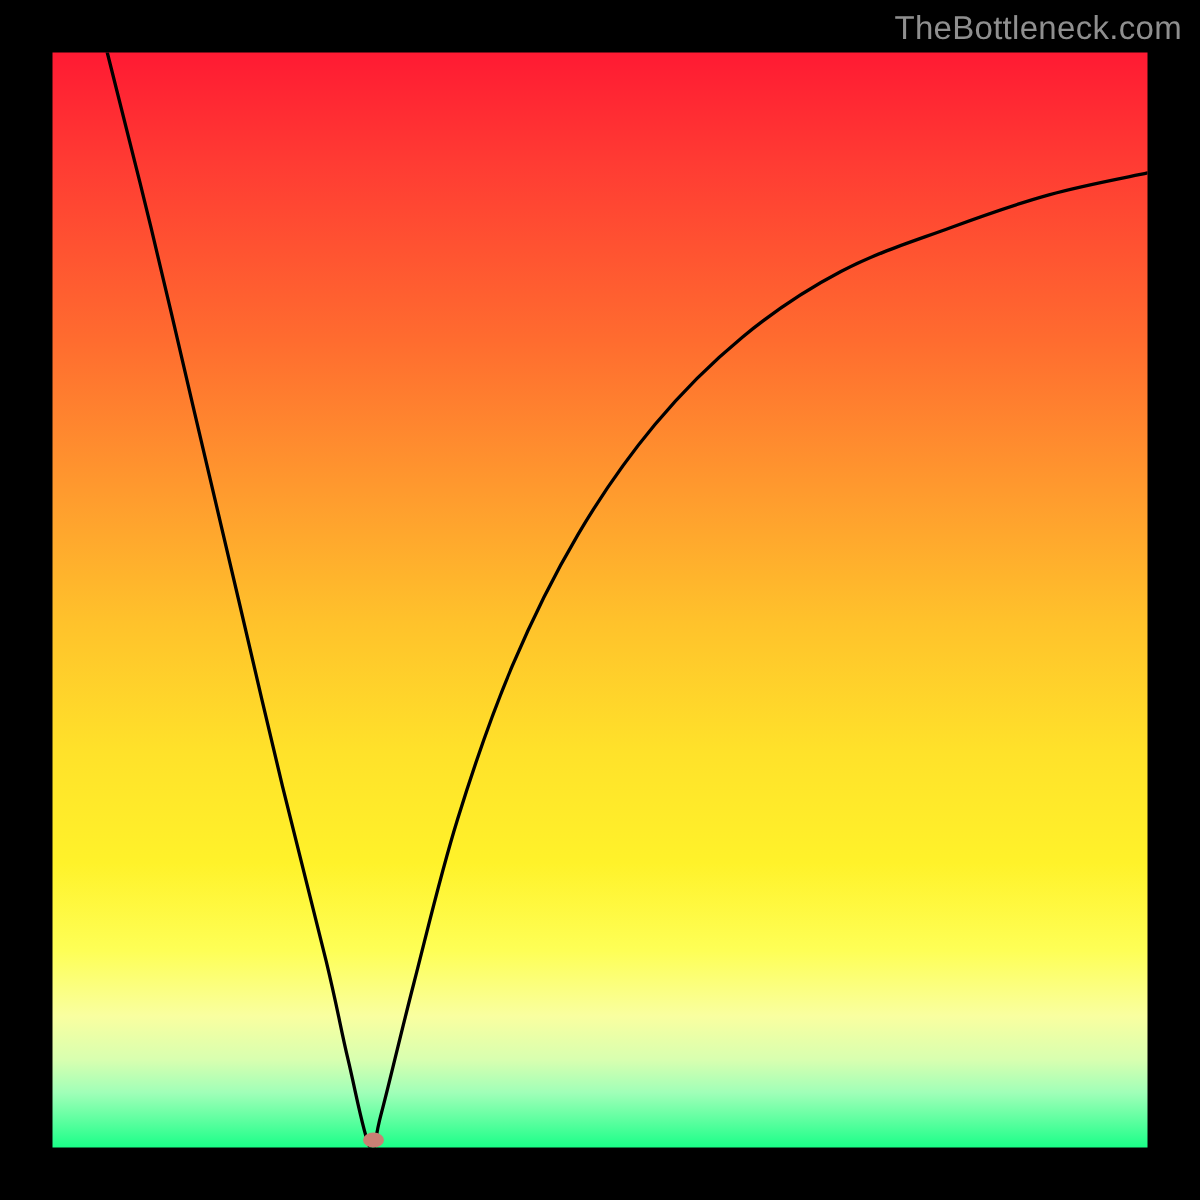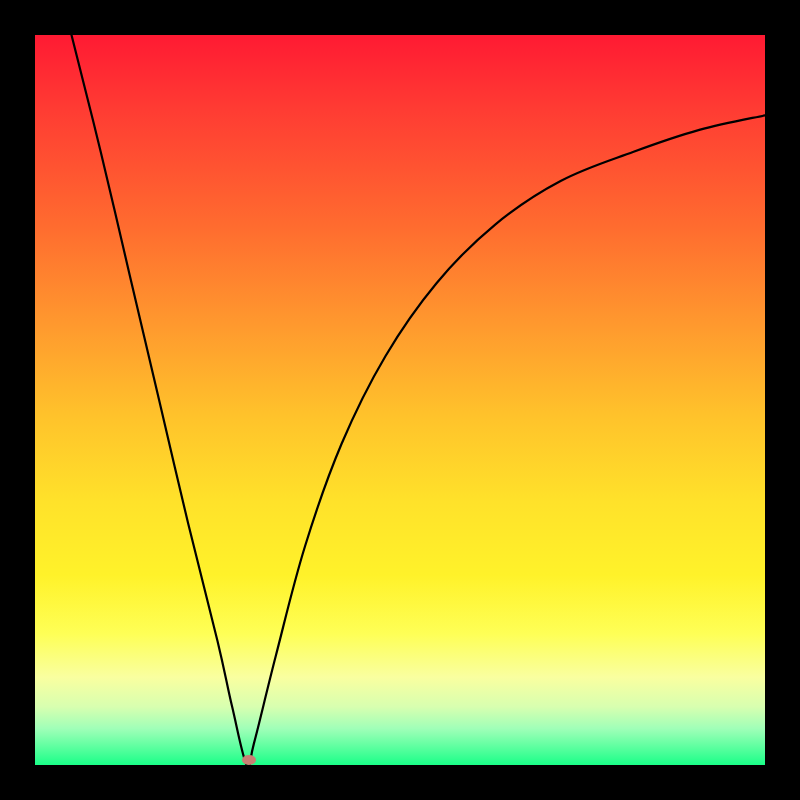--- a/index.html
+++ b/index.html
@@ -63,20 +63,21 @@
     color: #8f8f8f;
     font-size: 22px;
     letter-spacing: 0.2px;
     font-weight: 400;
   }
 </style>
 </head>
 <body>
 
 <div class="wrap">
+  <div class="watermark">TheBottleneck.com</div>
 
   <div class="plot">
     <svg class="curve-svg" viewBox="0 0 730 730" preserveAspectRatio="none">
       <path id="curve-path" d="M 36.5 0.0 C 41.8 21.0, 55.2 73.4, 65.7 116.8 C 76.2 160.2, 84.4 196.2, 94.9 240.9 C 105.4 285.6, 113.6 320.3, 124.1 365.0 C 134.6 409.7, 142.8 445.7, 153.3 489.1 C 163.8 532.5, 174.6 573.0, 182.5 605.9 C 190.4 638.8, 191.8 649.3, 197.1 671.6 C 202.4 693.9, 207.8 723.4, 211.7 730.0 C 215.6 736.6, 213.7 727.8, 219.0 708.1 C 224.3 688.4, 231.7 656.0, 240.9 620.5 C 250.1 585.0, 258.3 549.1, 270.1 511.0 C 281.9 472.9, 292.1 443.0, 306.6 408.8 C 321.1 374.6, 333.3 350.1, 350.4 321.2 C 367.5 292.3, 381.8 271.9, 401.5 248.2 C 421.2 224.5, 437.6 208.2, 459.9 189.8 C 482.2 171.4, 500.6 159.1, 525.6 146.0 C 550.6 132.9, 573.6 126.0, 598.6 116.8 C 623.6 107.6, 640.6 101.5, 664.3 94.9 C 688.0 88.3, 718.2 82.9, 730.0 80.3" stroke="#000000" stroke-width="2.2" fill="none" stroke-linecap="round" stroke-linejoin="round"></path>
     </svg>
     <div id="marker" class="marker" style="left: 213.89px; top: 724.89px; background: rgb(201, 128, 116);"></div>
   </div>
 </div>
 
 </body></html>

